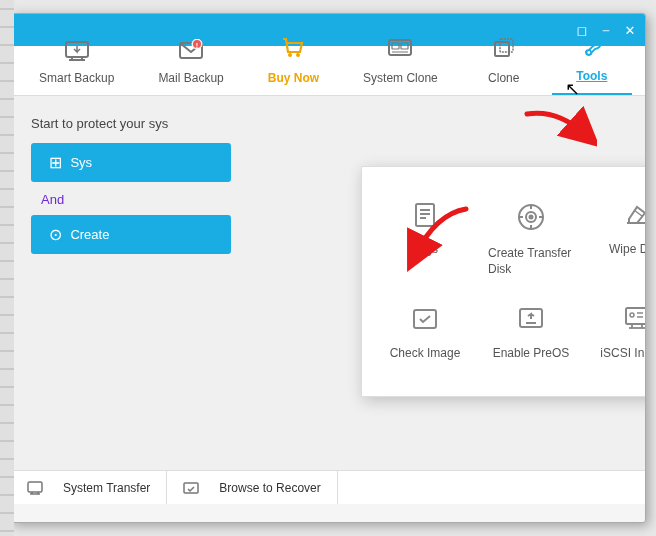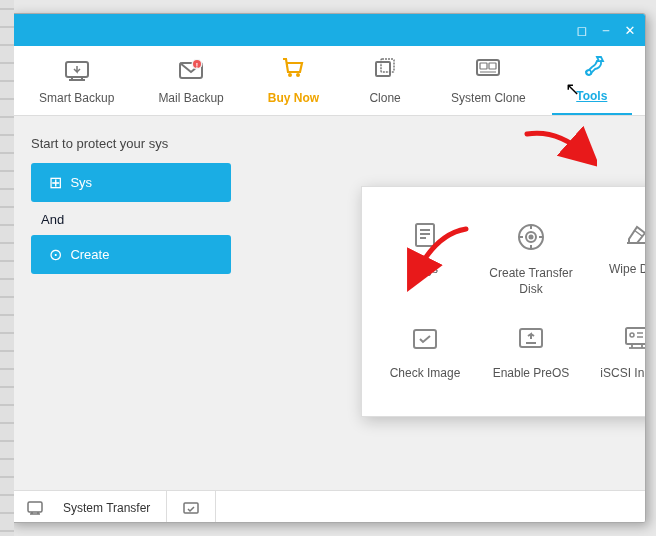--- a/index.html
+++ b/index.html
@@ -52,21 +52,21 @@
     }
     .tb-icon-area {
       display: flex;
       gap: 4px;
       align-items: center;
       margin-right: 4px;
     }
 
     
     .toolbar {
-      height: 70px;
+      height: 50px;
       background: #ffffff;
       border-bottom: 1px solid #ddd;
       display: flex;
       align-items: flex-end;
       padding: 0 10px 0 10px;
       gap: 8px;
     }
     .toolbar-item {
       display: flex;
       flex-direction: column;
@@ -143,21 +143,21 @@
       padding: 0 16px;
       font-size: 12px;
       color: #333;
       cursor: pointer;
       border-right: 1px solid #ddd;
       height: 100%;
     }
     .and-text {
       padding: 0 10px;
       font-size: 13px;
-      color: #0f172a;
+      color: #6d28d9;
     }
 
     
     .dropdown-menu {
       position: absolute;
       top: 70px;
       left: 350px;
       width: 340px;
       background: #fff;
       border: 1px solid #ddd;
@@ -171,21 +171,21 @@
       gap: 0;
       padding: 10px 10px;
     }
     .dropdown-item {
       display: flex;
       flex-direction: column;
       align-items: center;
       justify-content: flex-start;
       padding: 14px 10px 14px;
       cursor: pointer;
-      text-align: center;
+      text-align: left;
       font-size: 12px;
       color: #444;
       border-radius: 3px;
     }
     .dropdown-item .d-icon {
       font-size: 26px;
       color: #888;
       margin-bottom: 6px;
     }
     .dropdown-item .d-label {
@@ -287,37 +287,37 @@
             <circle cx="10" cy="20" r="2" fill="#f0a500"></circle>
             <circle cx="18" cy="20" r="2" fill="#f0a500"></circle>
           </svg>
       </div>
       <span class="label" style="color:#f0a500;font-weight:bold;">Buy Now</span>
     </div>
 
     <div class="toolbar-item">
       <div class="icon">
         <svg width="26" height="24" viewBox="0 0 26 24">
-            <rect x="4" y="5" width="14" height="14" rx="1" fill="none" stroke="#777" stroke-width="2"></rect>
-            <rect x="9" y="2" width="13" height="13" rx="1" fill="none" stroke="#777" stroke-width="1.5" stroke-dasharray="2,1"></rect>
-          </svg>
-      </div>
-      <span class="label">Clone</span>
-    </div>
-
-    <div class="toolbar-item">
-      <div class="icon">
-        <svg width="26" height="24" viewBox="0 0 26 24">
             <rect x="2" y="3" width="22" height="15" rx="2" fill="none" stroke="#777" stroke-width="2"></rect>
             <rect x="5" y="6" width="7" height="6" rx="0.5" fill="none" stroke="#777" stroke-width="1.2"></rect>
             <rect x="14" y="6" width="7" height="6" rx="0.5" fill="none" stroke="#777" stroke-width="1.2"></rect>
             <line x1="5" y1="15" x2="21" y2="15" stroke="#777" stroke-width="1.2"></line>
           </svg>
       </div>
       <span class="label">System Clone</span>
+    </div>
+
+    <div class="toolbar-item">
+      <div class="icon">
+        <svg width="26" height="24" viewBox="0 0 26 24">
+            <rect x="4" y="5" width="14" height="14" rx="1" fill="none" stroke="#777" stroke-width="2"></rect>
+            <rect x="9" y="2" width="13" height="13" rx="1" fill="none" stroke="#777" stroke-width="1.5" stroke-dasharray="2,1"></rect>
+          </svg>
+      </div>
+      <span class="label">Clone</span>
     </div>
 
     <div class="toolbar-item active" style="border-bottom:2px solid #1aade4;">
       <div class="icon">
         <svg width="26" height="26" viewBox="0 0 26 26">
             <path d="M18,4 L20,8 L18,8 Q17,12 13,14 L10,17 L8,18 L7,19 L8,21 L10,22 L12,21 L13,19 L16,16 Q21,15 22,11 L22,8 L24,8 L22,4 Z" fill="none" stroke="#1aade4" stroke-width="1.8"></path>
             <circle cx="9.5" cy="19.5" r="2.5" fill="none" stroke="#1aade4" stroke-width="1.5"></circle>
           </svg>
       </div>
       <span class="label" style="color:#1aade4;font-weight:600;text-decoration:underline;">Tools</span>
@@ -346,20 +346,21 @@
             <line x1="11" y1="11" x2="11" y2="13" stroke="#777" stroke-width="1.5"></line>
             <line x1="3" y1="13" x2="13" y2="13" stroke="#777" stroke-width="1.5"></line>
           </svg>
         <span>System Transfer</span>
       </div>
       <div class="bottom-link-item">
         <svg width="16" height="14" viewBox="0 0 16 14">
             <rect x="1" y="2" width="14" height="10" rx="1" fill="none" stroke="#777" stroke-width="1.5"></rect>
             <polyline points="5,8 7,10 11,6" fill="none" stroke="#777" stroke-width="1.5"></polyline>
           </svg>
+        <span>Browse to Recover</span>
       </div>
     </div>
 
     <div class="dropdown-menu">
       <div class="dropdown-grid">
 
         <div class="dropdown-item">
           <div class="d-icon">
             <svg width="28" height="28" viewBox="0 0 28 28">
                 <rect x="5" y="3" width="18" height="22" rx="1.5" fill="none" stroke="#888" stroke-width="2"></rect>

